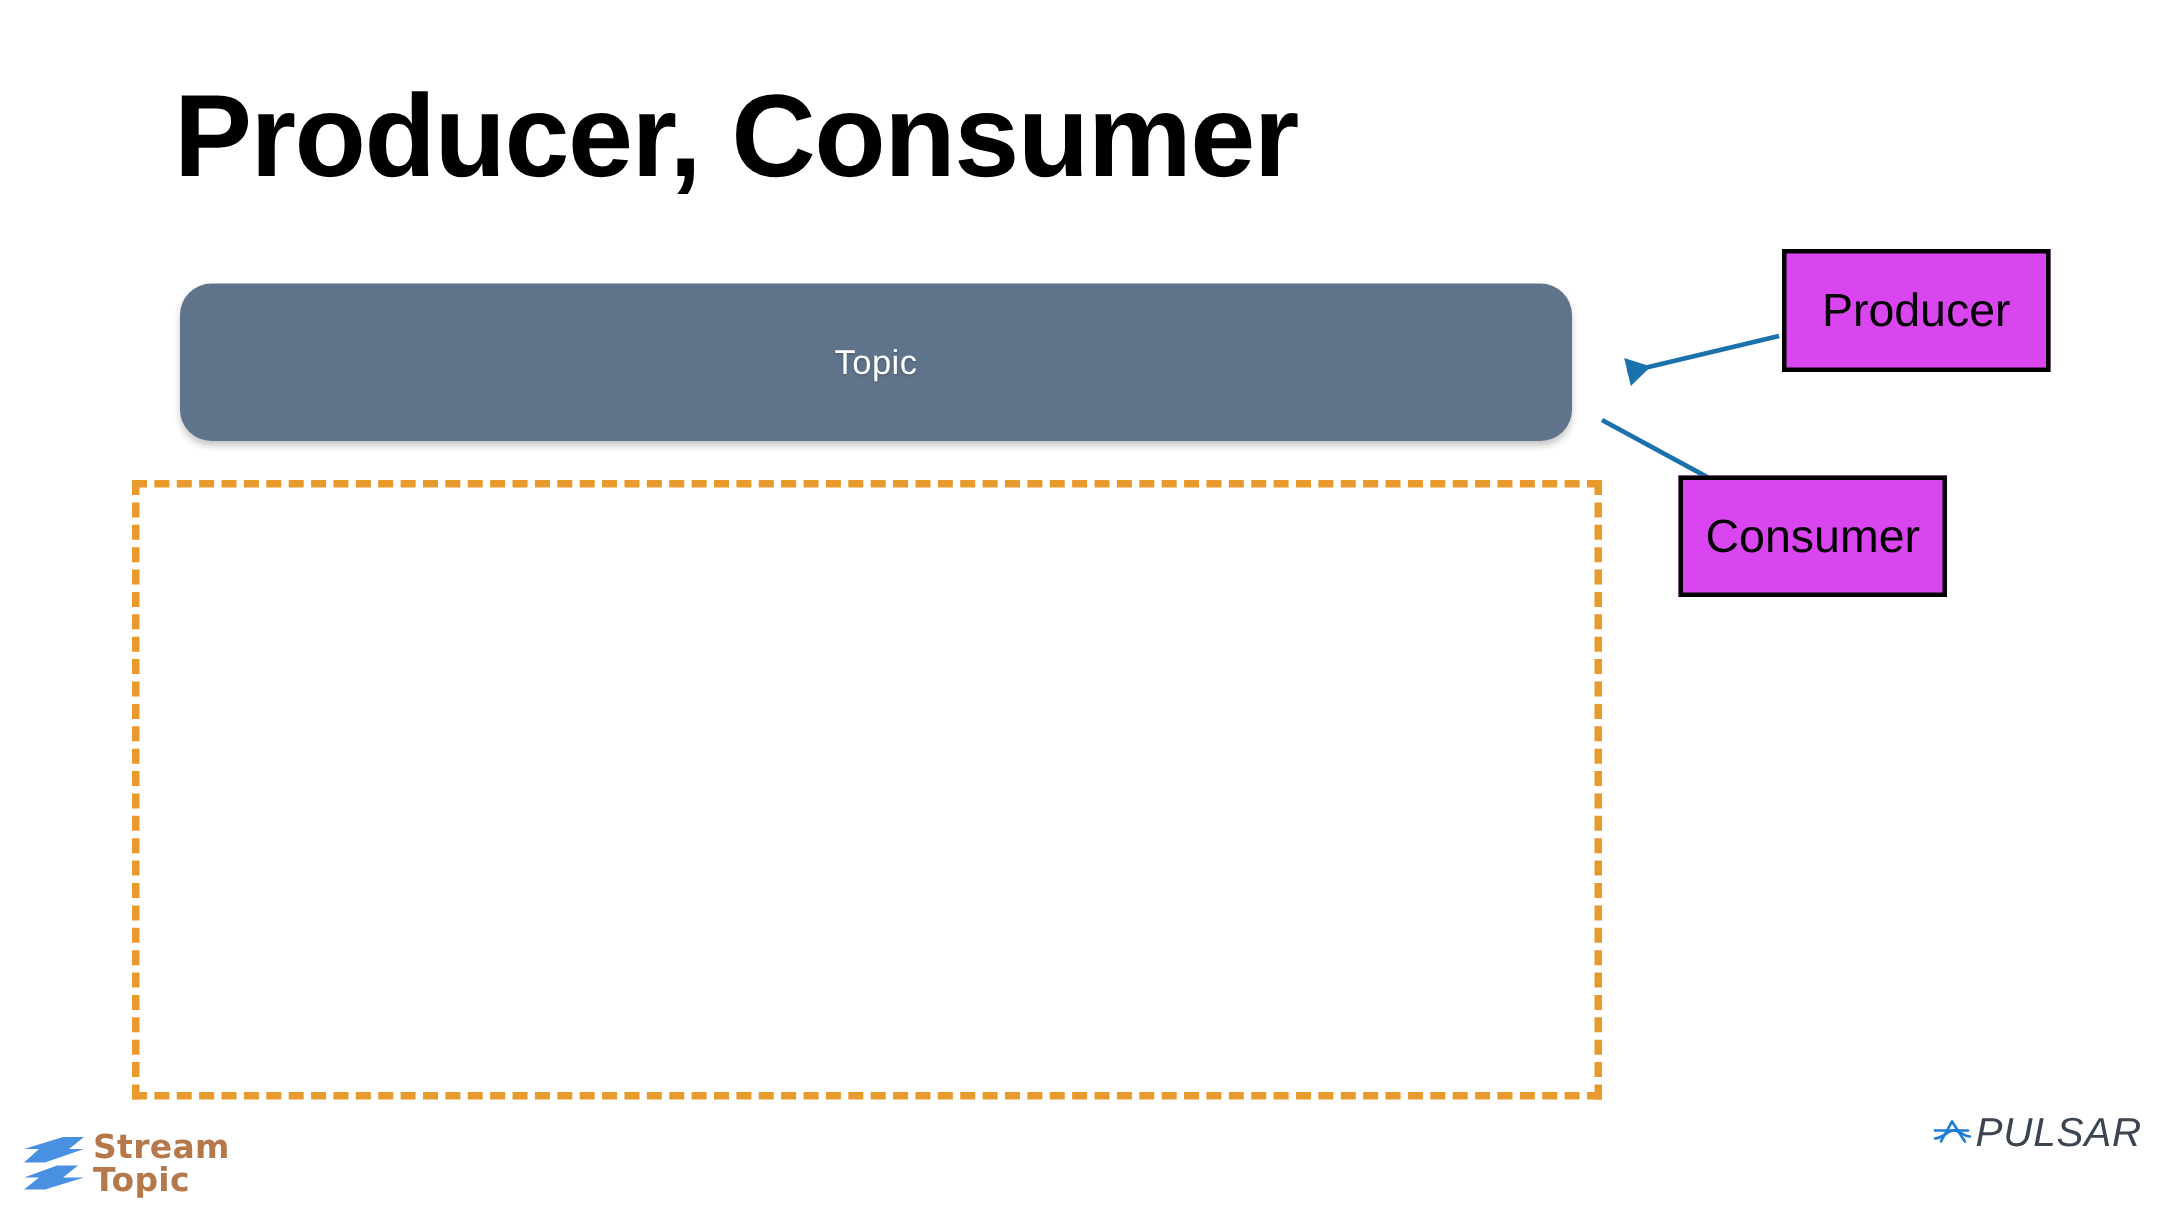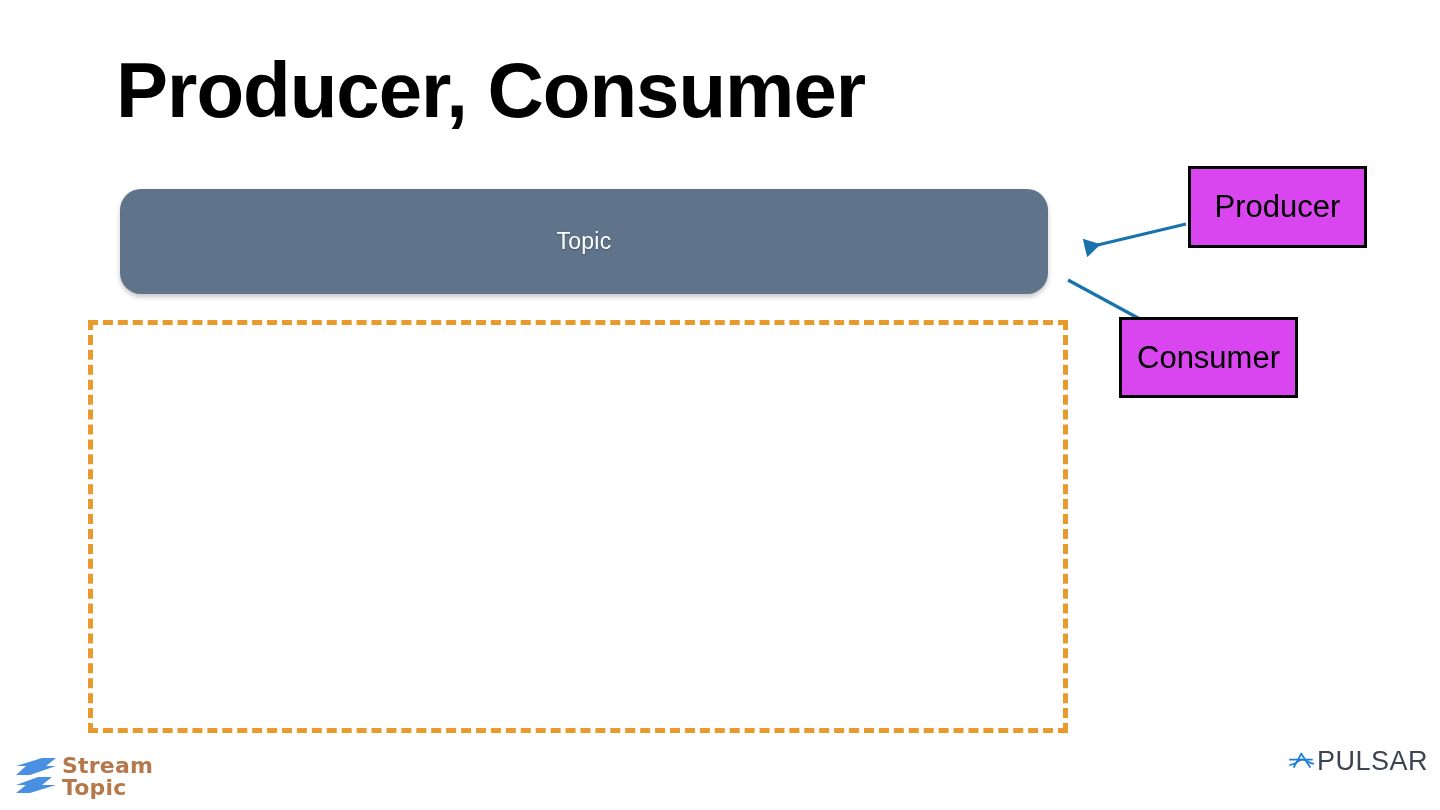--- a/index.html
+++ b/index.html
@@ -128,21 +128,22 @@
   }
 
   
   #pulsar-logo {
     position: absolute;
     left: 1288px;
     top: 740px;
     width: 140px;
     height: 36px;
     display: flex;
-    align-items: flex-end;
+    align-items: flex-start;
+    font-style: italic;
   }
   #pulsar-wordmark {
     font-family: "Liberation Sans", sans-serif;
     font-size: 27px;
     color: #3B4450;
     letter-spacing: 0.5px;
     margin-left: 1px;
     line-height: 30px;
   }
 </style>

